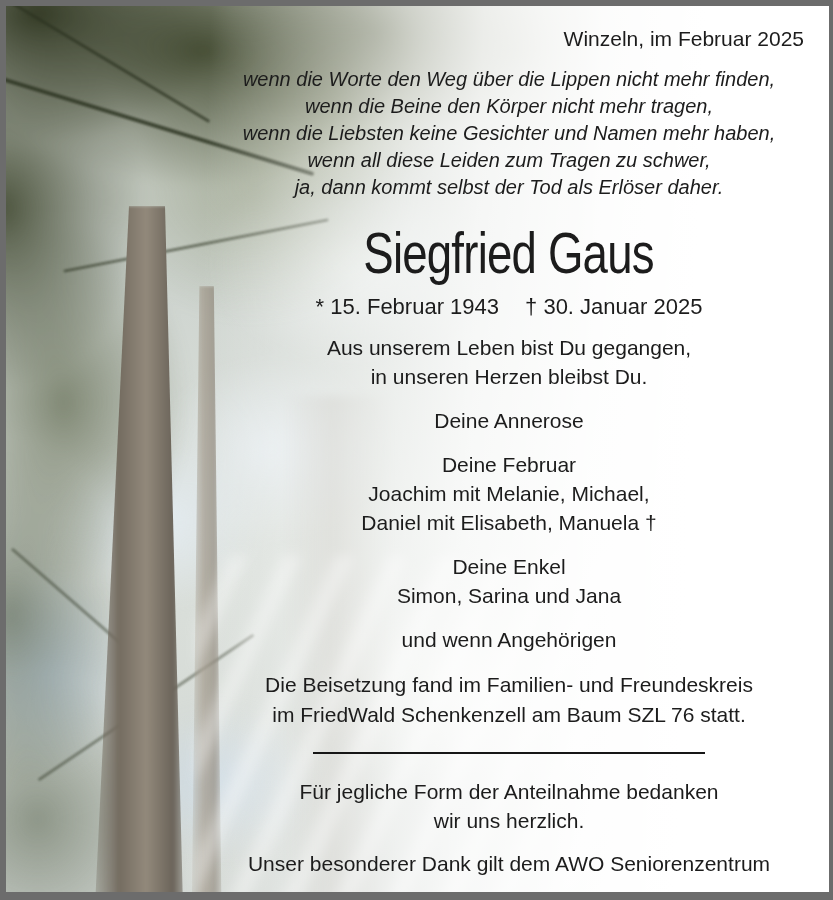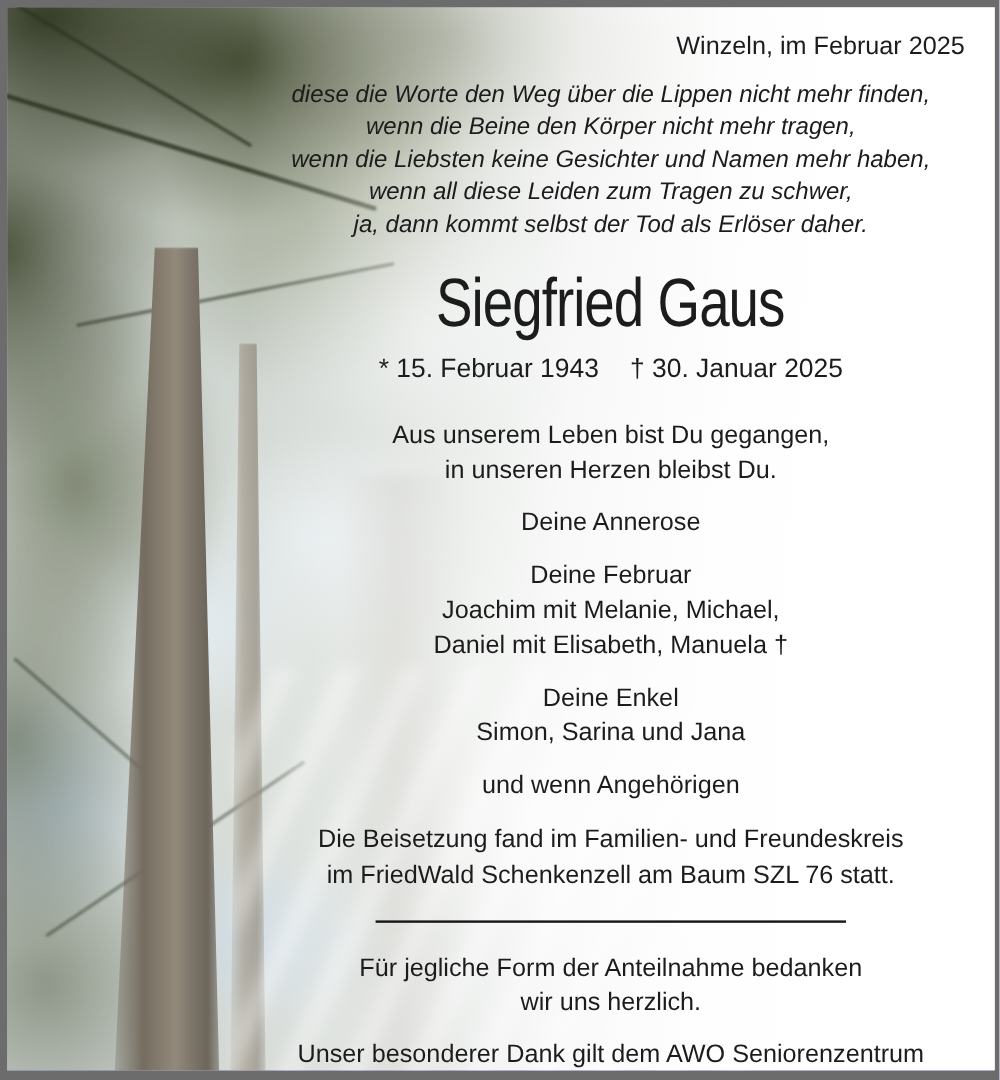--- a/index.html
+++ b/index.html
@@ -1,20 +1,20 @@
 <!DOCTYPE html>
 <html><head>
 <meta charset="utf-8">
 <style>
   html,body{margin:0;padding:0;background:#fff;}
   body{width:833px;height:900px;overflow:hidden;font-family:"Liberation Sans","DejaVu Sans",sans-serif;}
   .frame{
     box-sizing:border-box;width:833px;height:900px;position:relative;
     border:6px solid #6c6c6c;border-bottom-width:8px;border-right-width:4px;
-    background:#c4b5fd;overflow:hidden;
+    background:#a3a3a3;overflow:hidden;
   }
   
   .photo{position:absolute;inset:0;overflow:hidden;}
   .p-base{position:absolute;inset:0;
     background:linear-gradient(180deg,#c2c7be 0%,#ced4cf 30%,#dbe0db 58%,#d3d8d4 100%);}
   .p-sky{position:absolute;inset:-20px;filter:blur(9px);
     background:
       radial-gradient(ellipse 150px 120px at 20% 58%, rgba(228,236,242,.95), rgba(228,236,242,0) 70%),
       radial-gradient(ellipse 120px 150px at 7% 74%, rgba(196,212,226,.9), rgba(196,212,226,0) 70%),
       radial-gradient(ellipse 140px 110px at 27% 86%, rgba(206,220,232,.8), rgba(206,220,232,0) 70%),
@@ -56,21 +56,21 @@
     background:linear-gradient(92deg,rgba(255,255,255,0) 24%,rgba(255,255,255,.45) 42%,rgba(255,255,255,.82) 56%,rgba(255,255,255,.96) 70%,#fff 82%);}
   
   .content{position:absolute;left:180px;top:0;width:646px;z-index:5;color:#1c1c1c;text-align:center;}
   .line{white-space:nowrap;}
   .dateline{margin-top:20px;text-align:right;padding-right:28px;font-size:21px;line-height:26px;}
   .poem{margin-top:14px;font-style:italic;font-weight:500;font-size:20px;line-height:27px;}
   .deceased{margin-top:16px;font-size:57px;line-height:72px;font-weight:400;letter-spacing:-1px;}
   .deceased .scale{display:inline-block;transform:scaleX(.8);transform-origin:center;}
   .dates{margin-top:4px;font-size:22px;line-height:28px;}
   .dates .death{margin-left:26px;text-align:center;}
-  .farewell{margin-top:27px;font-size:21px;line-height:29px;text-align:center;}
+  .farewell{margin-top:12px;font-size:21px;line-height:29px;text-align:center;}
   .block{margin-top:15px;font-size:21px;line-height:29px;}
   .burial{margin-top:16px;font-size:21px;line-height:30px;}
   .divider{width:392px;height:0;border-top:2px solid #161616;margin:22px auto 0;}
   .thanks{margin-top:23px;font-size:21px;line-height:29px;}
   .special{margin-top:14px;font-size:21px;line-height:30px;}
 </style>
 </head>
 <body>
 
 <div class="frame">
@@ -90,21 +90,21 @@
     <div class="trunk trunk-main"></div>
     <div class="rays"></div>
     <div class="p-fade"></div>
   </div>
 
   <div class="content">
 
     <div class="dateline line">Winzeln, im Februar 2025</div>
 
     <div class="poem">
-      <div class="line">diese die Worte den Weg über die Lippen nicht mehr finden,</div>
+      <div class="line">wenn die Worte den Weg über die Lippen nicht mehr finden,</div>
       <div class="line">wenn die Beine den Körper nicht mehr tragen,</div>
       <div class="line">wenn die Liebsten keine Gesichter und Namen mehr haben,</div>
       <div class="line">wenn all diese Leiden zum Tragen zu schwer,</div>
       <div class="line">ja, dann kommt selbst der Tod als Erlöser daher.</div>
     </div>
 
     <div class="deceased line">
       <span class="scale">Siegfried Gaus</span>
     </div>
 

